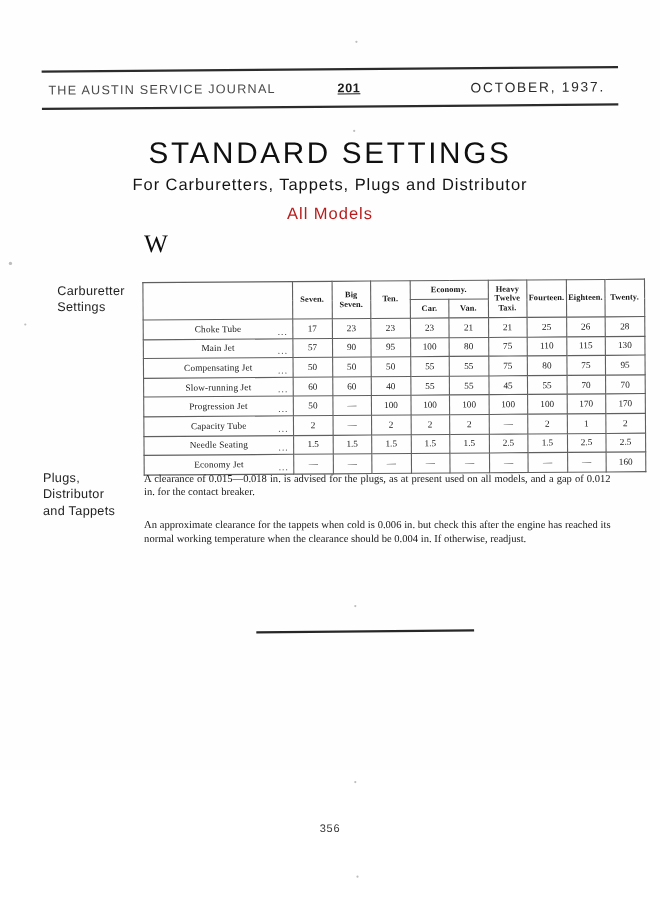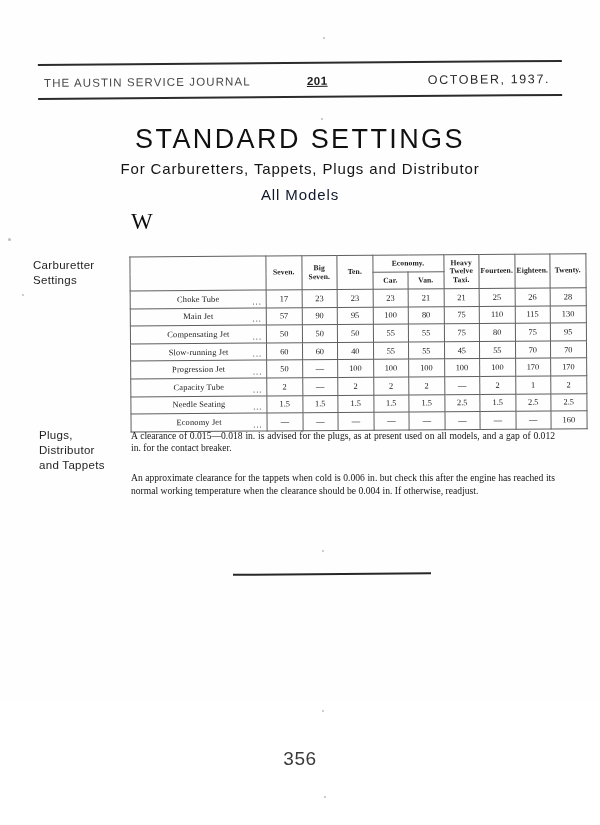--- a/index.html
+++ b/index.html
@@ -88,21 +88,21 @@
   }
   .title-models {
     position: absolute;
     left: 0; top: 186px;
     width: 600px;
     text-align: center;
     font-family: "Liberation Sans", "DejaVu Sans", sans-serif;
     font-size: 15px;
     font-weight: 500;
     letter-spacing: 0.9px;
-    color: #0f172a;
+    color: #b91c1c;
   }
 
   
   .intro {
     position: absolute;
     left: 131px;
     top: 216px;
     width: 420px;
     font-size: 11px;
     line-height: 14px;
@@ -121,21 +121,21 @@
 
   
   .side-label {
     position: absolute;
     font-family: "Liberation Sans", "DejaVu Sans", sans-serif;
     font-size: 11.5px;
     line-height: 15px;
     color: #1e1e1e;
     letter-spacing: 0.3px;
   }
-  .side-carb { left: 33px; top: 258px; width: 92px; }
+  .side-carb { left: 52px; top: 258px; width: 92px; }
   .side-plug { left: 39px; top: 428px; width: 92px; }
 
   
   .table-wrap {
     position: absolute;
     left: 130px;
     top: 255px;
     width: 420px;
     transform: rotate(-0.4deg);
   }
@@ -207,21 +207,21 @@
   }
 
   
   .folio {
     position: absolute;
     left: 0;
     top: 748px;
     width: 600px;
     text-align: center;
     font-family: "Liberation Sans", "DejaVu Sans", sans-serif;
-    font-size: 19px;
+    font-size: 10px;
     letter-spacing: 0.6px;
     color: #3a3a3a;
   }
 
   
   .speck {
     position: absolute;
     background: #bdbdbd;
     border-radius: 50%;
   }

